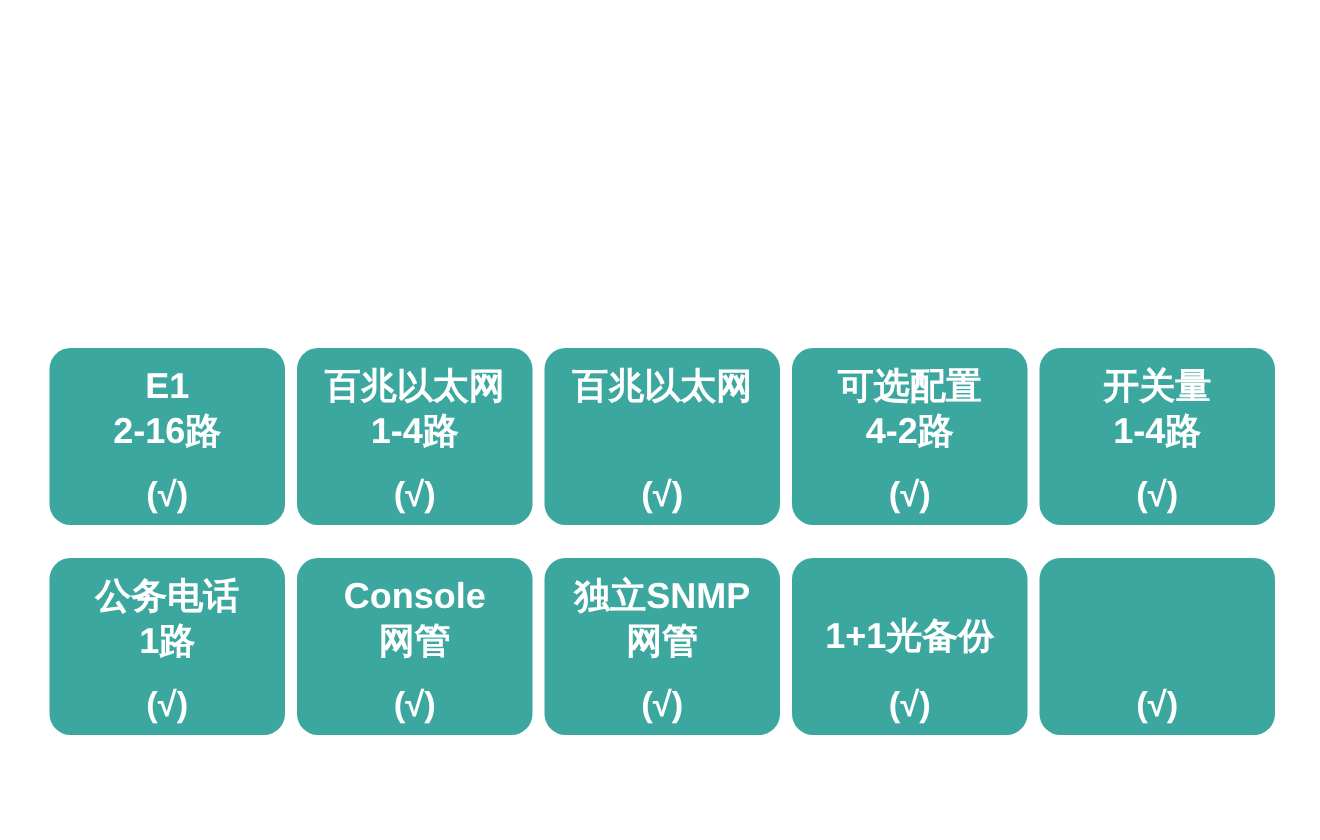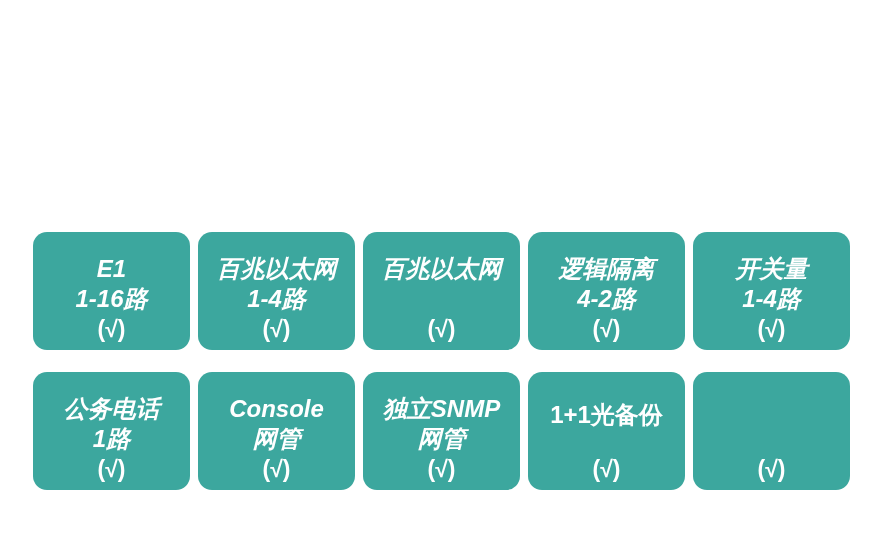--- a/index.html
+++ b/index.html
@@ -74,26 +74,25 @@
     border-radius: 14px;
     box-sizing: border-box;
     position: relative;
     display: flex;
     flex-direction: column;
     align-items: center;
     flex: 0 0 157px;
   }
   
   .card.lines-2 .card-text {
-    padding-top: 22px;
-    font-style: italic;
+    padding-top: 11px;
   }
   
   .card.lines-1 .card-text {
-    padding-top: 28px;
+    padding-top: 38px;
   }
   .card-text {
     width: 100%;
     text-align: center;
     color: #ffffff;
     font-weight: bold;
     font-size: 24px;
     line-height: 30px;
     white-space: nowrap;
   }
@@ -117,40 +116,40 @@
 <body>
 
 <div id="page">
 
 
   <div class="grid">
     <div class="row">
         <div class="card lines-2">
           <div class="card-text">
             <span class="card-line">E1</span>
-            <span class="card-line">1-16路</span>
+            <span class="card-line">2-16路</span>
           </div>
           <div class="card-check">(√)</div>
         </div>
         <div class="card lines-2">
           <div class="card-text">
             <span class="card-line">百兆以太网</span>
             <span class="card-line">1-4路</span>
           </div>
           <div class="card-check">(√)</div>
         </div>
         <div class="card lines-2">
           <div class="card-text">
             <span class="card-line">百兆以太网</span>
           </div>
           <div class="card-check">(√)</div>
         </div>
         <div class="card lines-2">
           <div class="card-text">
-            <span class="card-line">逻辑隔离</span>
+            <span class="card-line">可选配置</span>
             <span class="card-line">4-2路</span>
           </div>
           <div class="card-check">(√)</div>
         </div>
         <div class="card lines-2">
           <div class="card-text">
             <span class="card-line">开关量</span>
             <span class="card-line">1-4路</span>
           </div>
           <div class="card-check">(√)</div>

